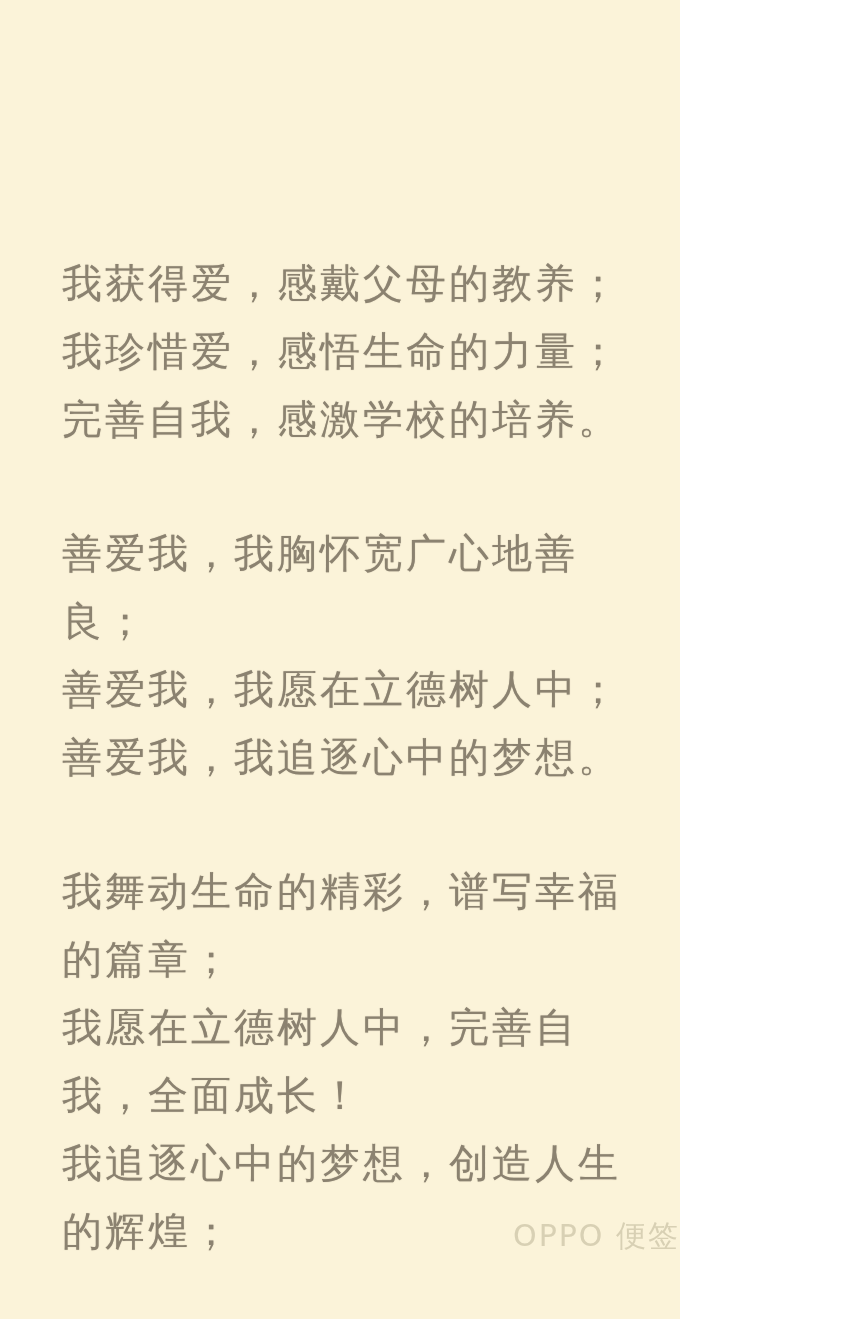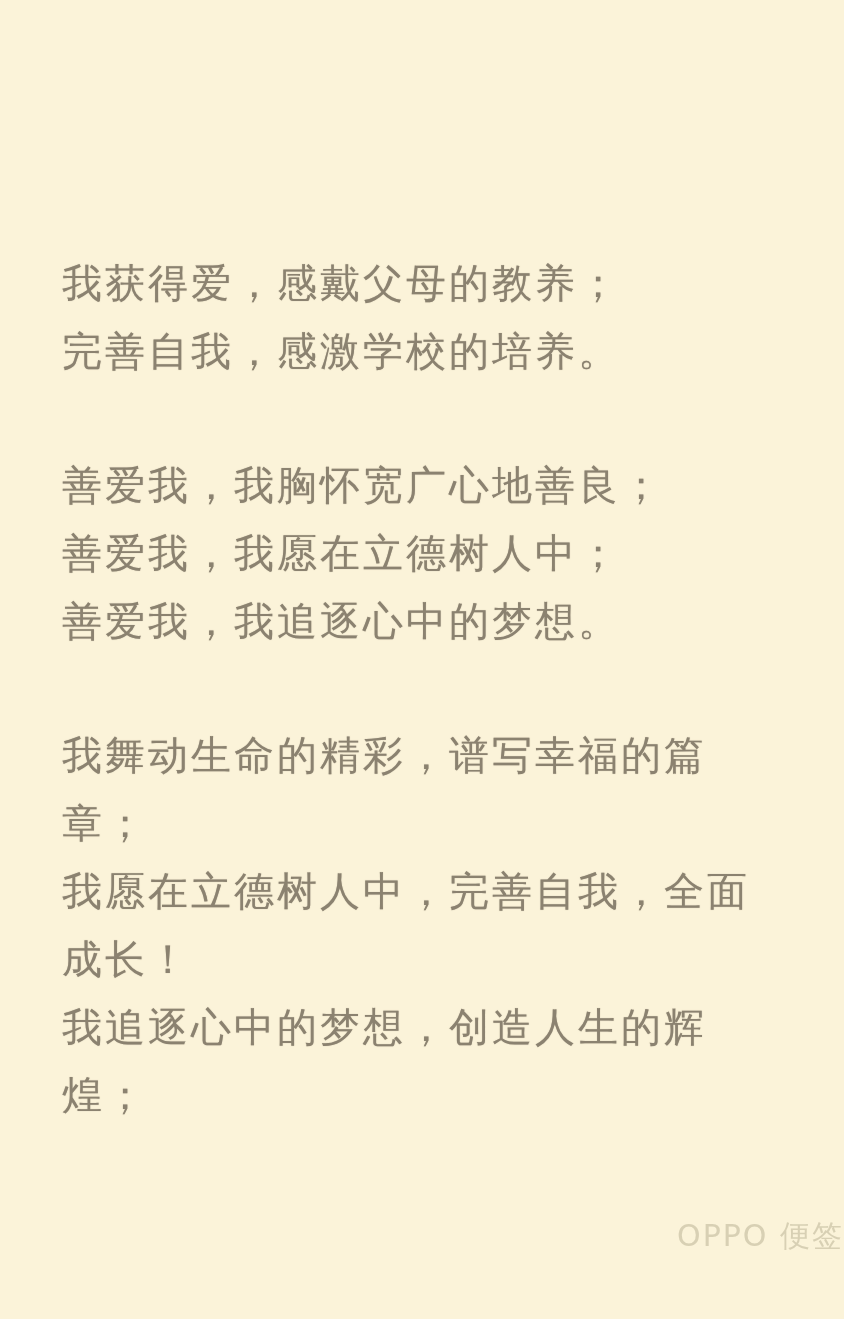--- a/index.html
+++ b/index.html
@@ -1,21 +1,21 @@
 <!DOCTYPE html>
 <html style="--bg: #FBF3D9; --ink: #8B8270; --wm: #D8D0B4;"><head>
 <meta charset="utf-8">
 <style>
   html, body {
     margin: 0;
     padding: 0;
   }
   .note-canvas {
     position: relative;
-    width: 844px;
+    width: 680px;
     height: 1319px;
     background: var(--bg, #FBF3D9);
     overflow: hidden;
     font-family: "DejaVu Sans", "Liberation Sans", sans-serif;
     box-sizing: border-box;
   }
   .note-body {
     position: absolute;
     top: 249px;
     left: 62px;
@@ -45,20 +45,21 @@
   }
 </style>
 </head>
 <body>
 
 <div class="note-canvas">
   <div class="note-body">
 
     <div class="stanza">
       <div class="note-line">我获得爱，感戴父母的教养；</div>
+      <div class="note-line">我珍惜爱，感悟生命的力量；</div>
       <div class="note-line">完善自我，感激学校的培养。</div>
     </div>
 
     <div class="stanza">
       <div class="note-line">善爱我，我胸怀宽广心地善良；</div>
       <div class="note-line">善爱我，我愿在立德树人中；</div>
       <div class="note-line">善爱我，我追逐心中的梦想。</div>
     </div>
 
     <div class="stanza">

